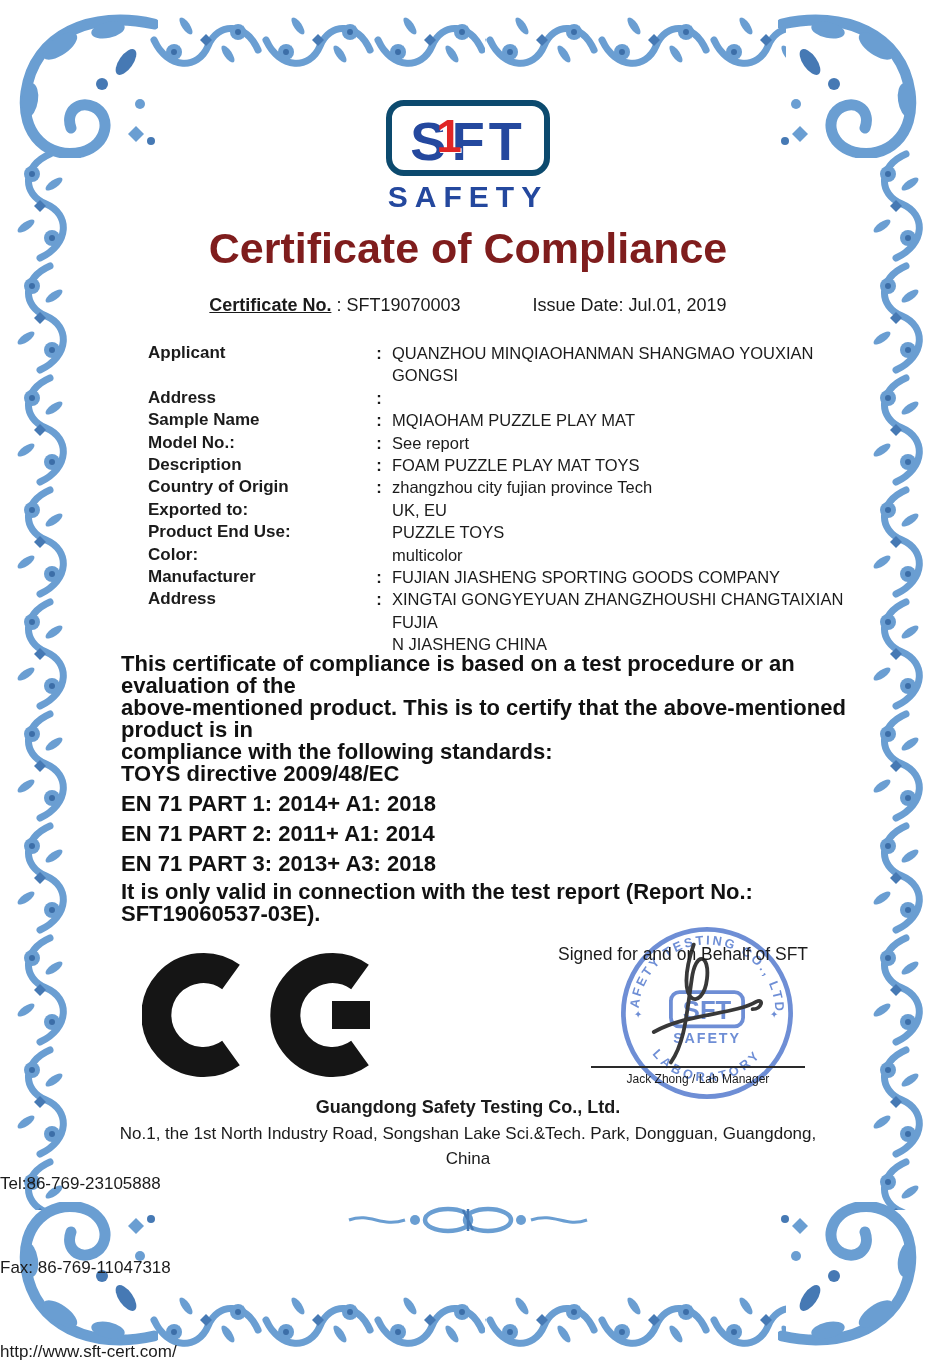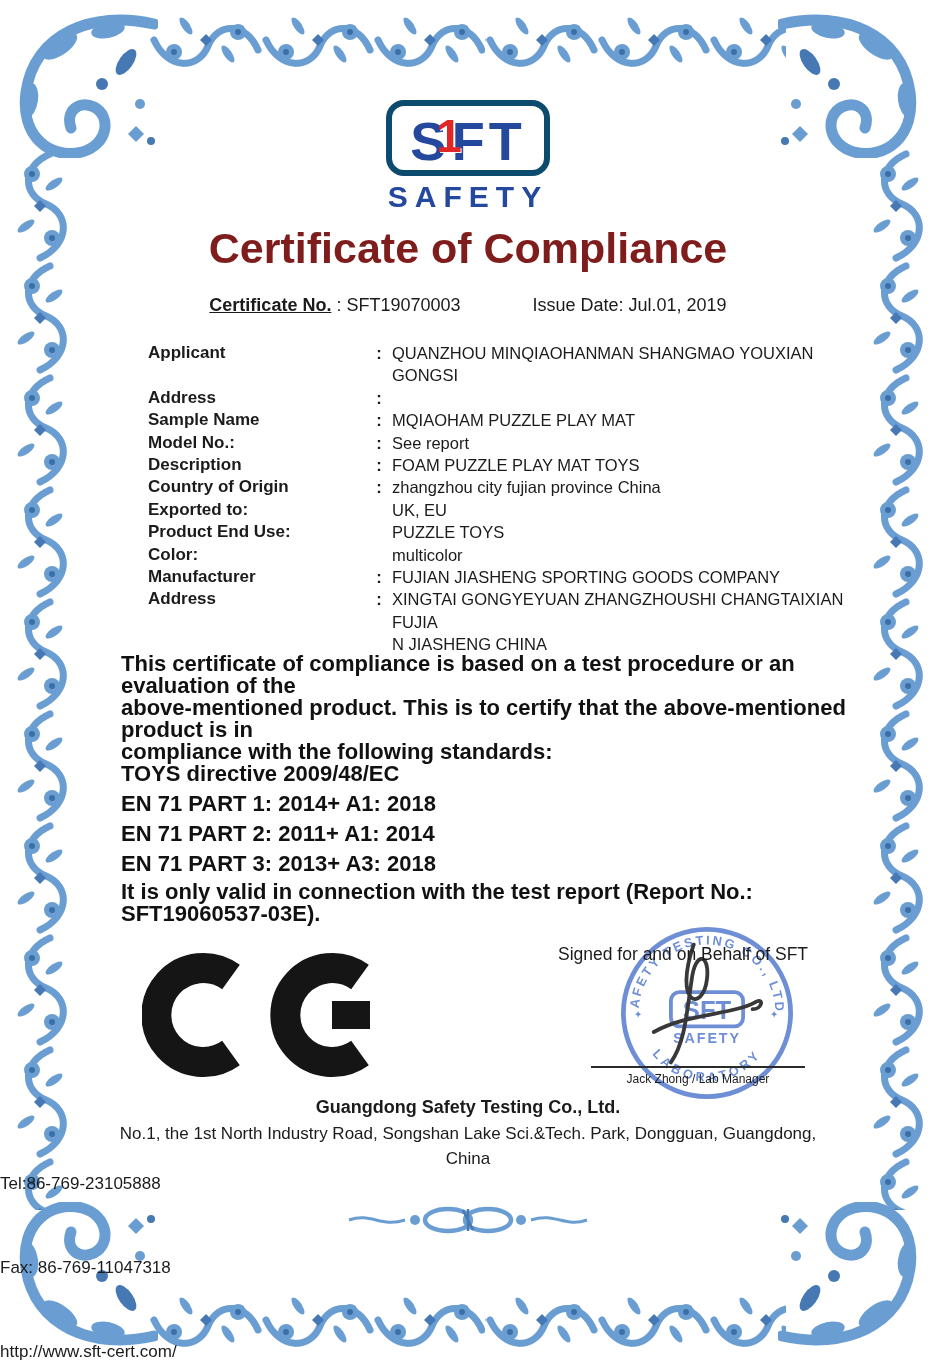--- a/index.html
+++ b/index.html
@@ -171,21 +171,21 @@
         <span class="f-value">See report</span>
       </div>
     <div class="field-row">
         <span class="f-label">Description</span>
         <span class="f-colon">:</span>
         <span class="f-value">FOAM PUZZLE PLAY MAT TOYS</span>
       </div>
     <div class="field-row">
         <span class="f-label">Country of Origin</span>
         <span class="f-colon">:</span>
-        <span class="f-value">zhangzhou city fujian province China</span>
+        <span class="f-value">zhangzhou city fujian province Tech</span>
       </div>
     <div class="field-row">
         <span class="f-label">Exported to:</span>
         <span class="f-colon"></span>
         <span class="f-value">UK, EU</span>
       </div>
     <div class="field-row">
         <span class="f-label">Product End Use:</span>
         <span class="f-colon"></span>
         <span class="f-value">PUZZLE TOYS</span>

